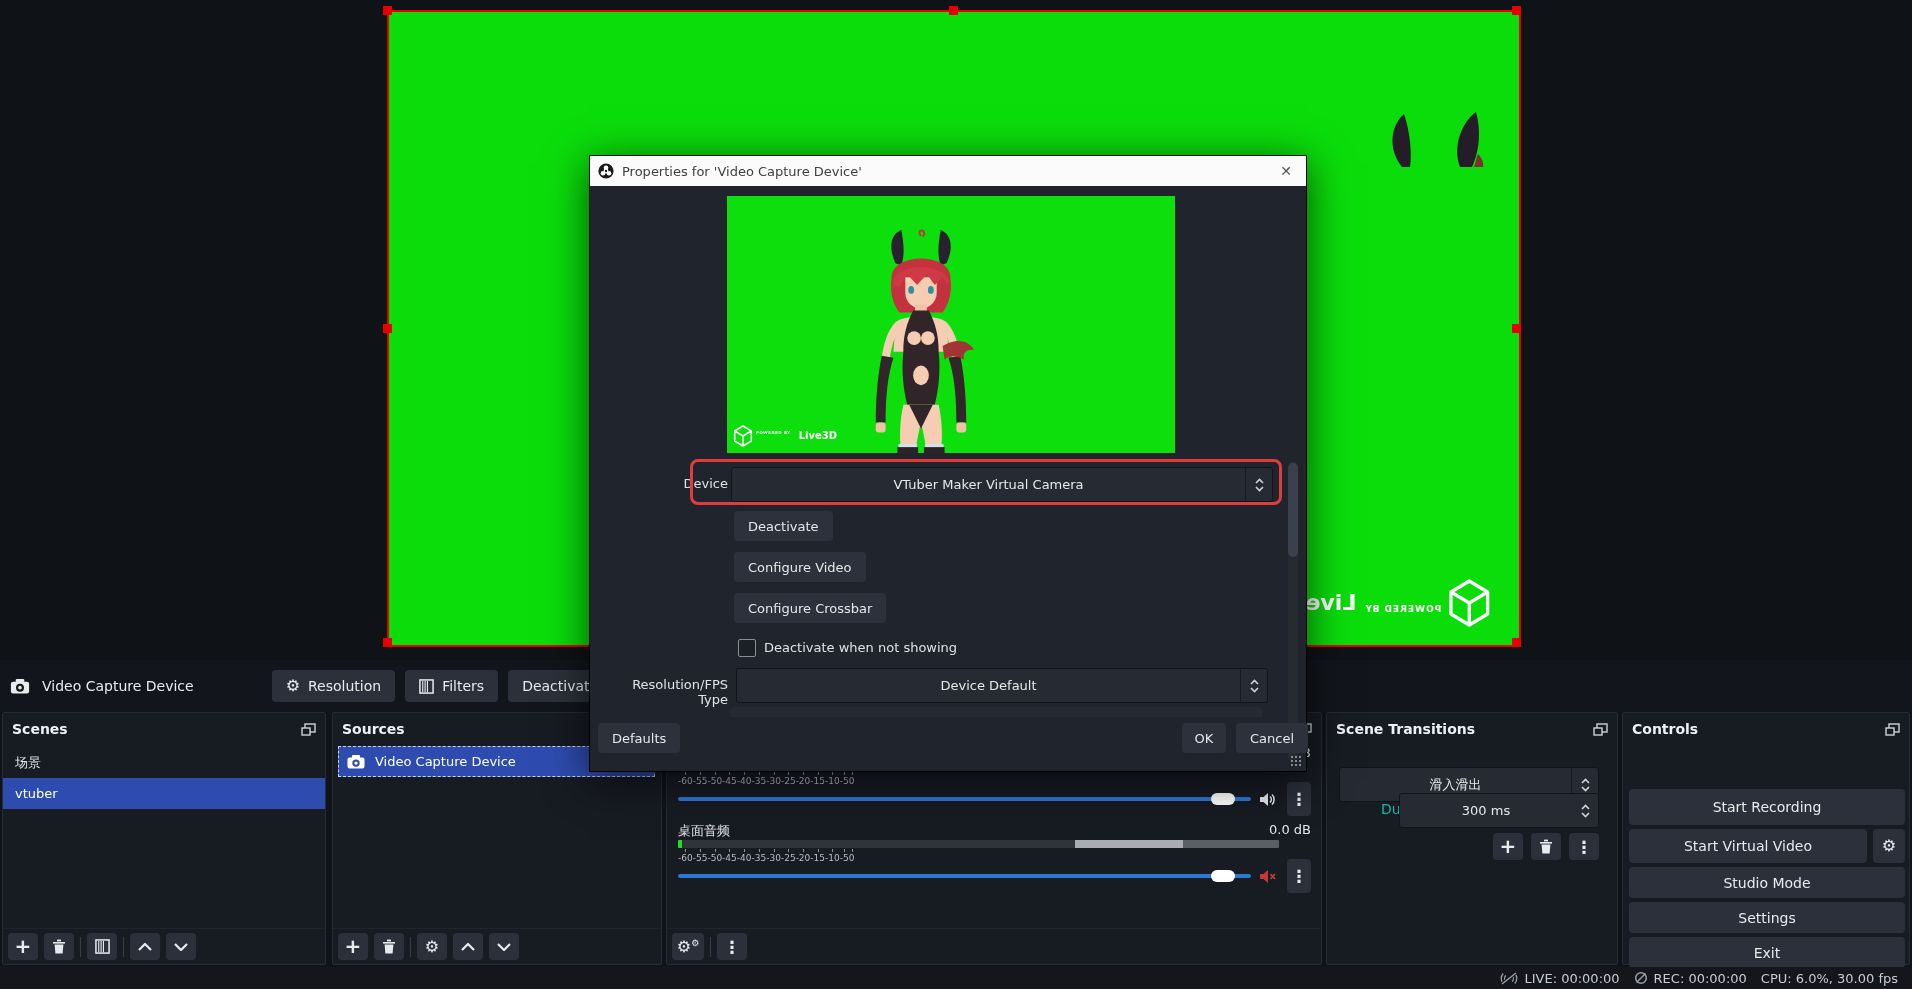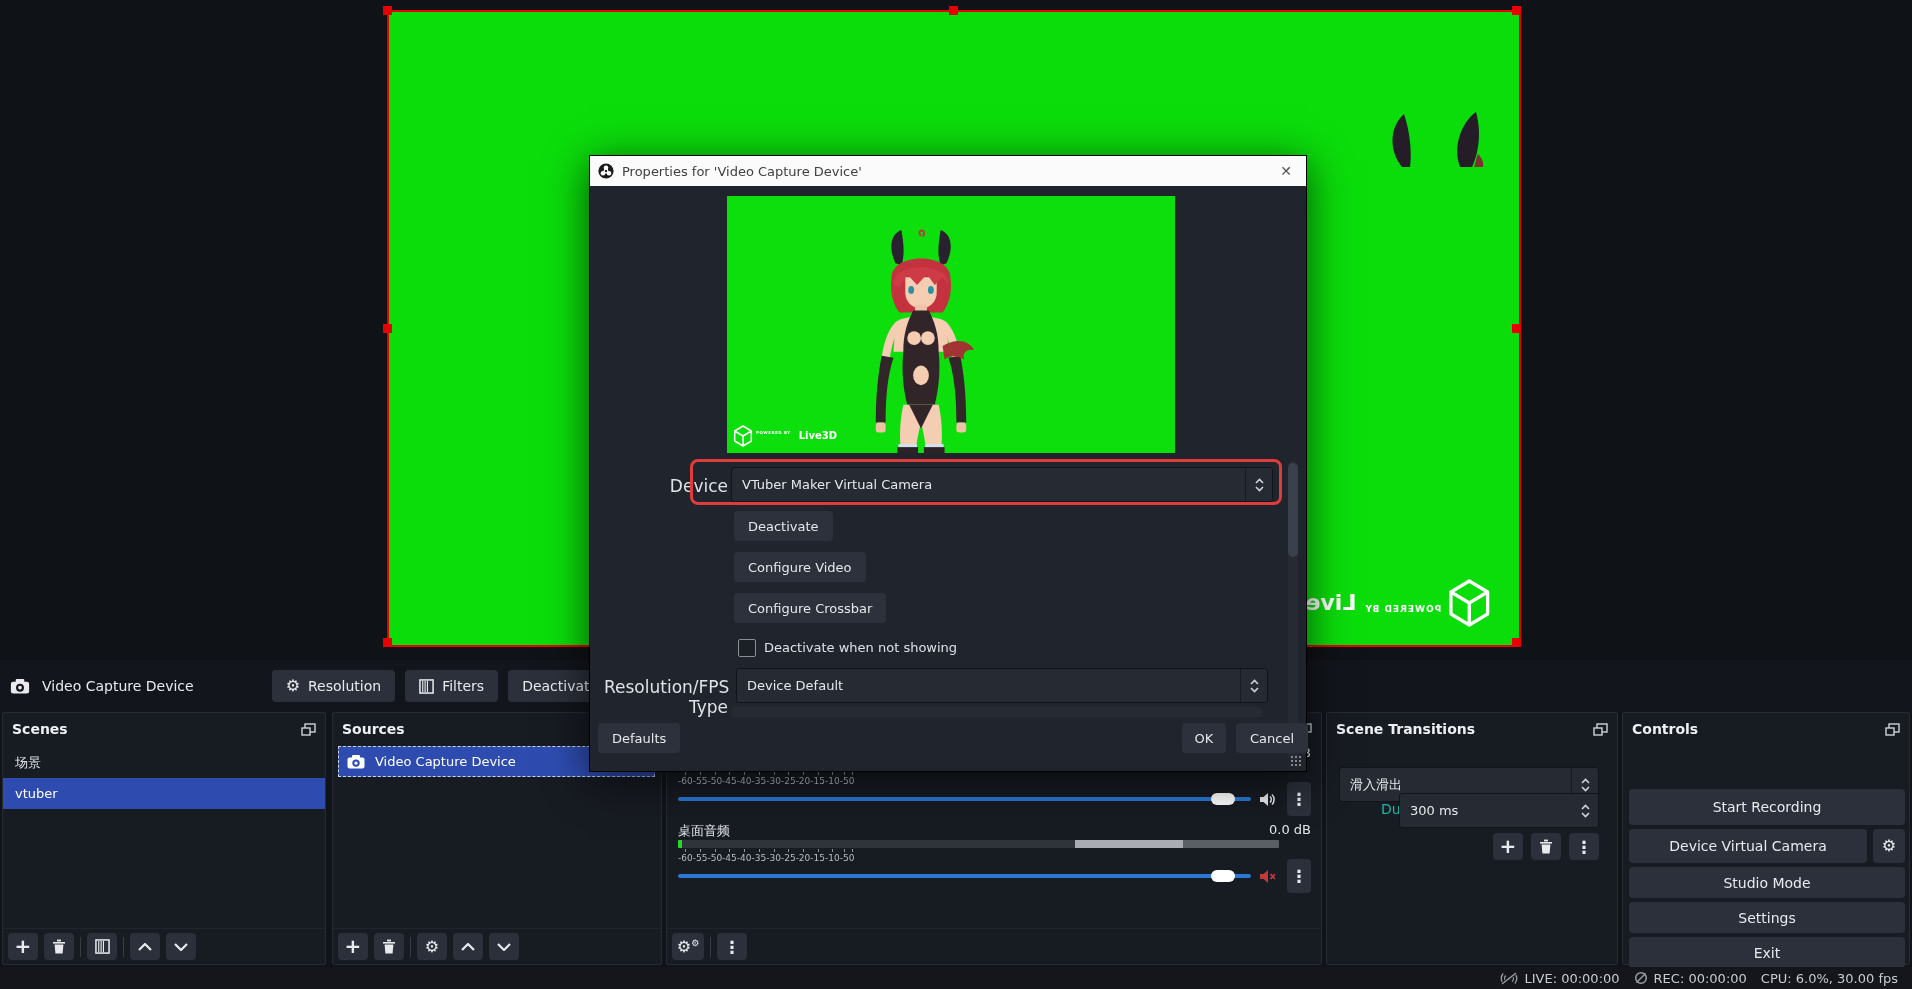--- a/index.html
+++ b/index.html
@@ -54,42 +54,42 @@
   .tick::before{content:"";position:absolute;top:0;left:50%;width:1px;height:3px;background:#8d939b;}
   .slider-row{display:flex;align-items:center;gap:8px;height:22px;margin-top:2px;}
   .slider{position:relative;flex:1;height:4px;background:#2a77d4;border-radius:2px;}
   .slider .knob{position:absolute;top:-4px;left:93%;width:24px;height:12px;background:#fff;border-radius:6px;}
   .spk{width:20px;text-align:center;flex:0 0 auto;}
   .chbtn{width:24px;height:34px;background:#2b303a;border-radius:4px;display:flex;align-items:center;
          justify-content:center;flex:0 0 auto;}
   
   .combo{background:#262b33;border:1px solid #11141a;border-radius:3px;display:flex;align-items:center;
          font-size:13px;color:#e6e8ea;}
-  .combo .val{flex:1;padding:0 10px;white-space:nowrap;overflow:hidden;}
+  .combo .val{flex:1;padding:0 10px;white-space:nowrap;overflow:hidden;text-align:center;}
   .combo .chev{width:26px;align-self:stretch;border-left:1px solid #171b21;display:flex;
                align-items:center;justify-content:center;}
   .spin .chev{border-left:none;}
   .cbtn{position:absolute;left:6px;width:276px;background:#2b303a;border-radius:4px;
         display:flex;align-items:center;justify-content:center;font-size:14px;color:#e8eaee;}
   
   .statusbar{position:absolute;left:0;top:967px;width:1912px;height:22px;background:#14161b;
              display:flex;align-items:center;justify-content:flex-end;gap:14px;padding-right:14px;
              box-sizing:border-box;font-size:13px;color:#c7ccd3;}
   .statusbar .grp{display:flex;align-items:center;gap:6px;}
   
   .dialog{position:absolute;left:589px;top:155px;width:718px;height:617px;background:#20242c;
           z-index:30;box-shadow:0 8px 40px rgba(0,0,0,.65);border:1px solid #000;box-sizing:border-box;}
   .dtitle{height:30px;background:#fbfbfb;display:flex;align-items:center;padding:0 8px;gap:8px;}
   .dtitle .ttext{flex:1;font-size:13px;color:#404040;}
   .dtitle .x{font-size:14px;color:#555;padding:0 6px;}
   .dpreview{position:absolute;left:137px;top:40px;width:448px;height:257px;background:#0cdf0c;}
   .wm-small{position:absolute;left:6px;bottom:6px;display:flex;align-items:center;gap:3px;color:#fff;}
   .wm-small .wm-top{font-size:4px;letter-spacing:.5px;}
   .wm-small .wm-bot{font-size:10px;}
-  .frow-label{position:absolute;font-size:17px;color:#dfe2e6;text-align:right;}
+  .frow-label{position:absolute;font-size:13px;color:#dfe2e6;text-align:right;}
   .dcombo{position:absolute;height:33px;}
   .red-annot{position:absolute;left:100px;top:303px;width:592px;height:46px;border:3px solid #e13c3c;
              border-radius:8px;box-sizing:border-box;pointer-events:none;z-index:5;}
   .dbtn{position:absolute;background:#2c313b;border-radius:4px;display:flex;align-items:center;
         justify-content:center;font-size:13px;color:#e6e8ea;padding:0 14px;height:30px;box-sizing:border-box;}
   .checkbox{position:absolute;left:148px;top:483px;width:16px;height:16px;background:#1b1f26;
             border:1px solid #8a9099;border-radius:2px;}
   .chklabel{position:absolute;left:174px;top:484px;font-size:13px;color:#dfe2e6;}
   .scrollbar{position:absolute;right:8px;top:305px;width:10px;height:300px;background:#262a31;border-radius:5px;}
   .scrollbar .sthumb{position:absolute;left:0;top:2px;width:10px;height:94px;background:#3b414c;border-radius:5px;}
@@ -422,21 +422,21 @@
         <svg width="15" height="13" viewBox="0 0 15 13">
           <rect x="4" y="1" width="10" height="8" fill="none" stroke="#cfd3d9" stroke-width="1.4"></rect>
           <rect x="1" y="5" width="8" height="7" fill="#171b22" stroke="#cfd3d9" stroke-width="1.4"></rect>
         </svg>
       </span>
     </div>
     <div class="cbtn" style="top:76px;height:36px;">
         <span>Start Recording</span>
       </div>
     <div class="cbtn" style="top:116px;height:34px;width:238px;">
-        <span>Device Virtual Camera</span>
+        <span>Start Virtual Video</span>
       </div>
     <div class="tbtn" style="position:absolute;left:250px;top:116px;width:32px;height:34px;">
         <span class="gear">⚙</span>
       </div>
     <div class="cbtn" style="top:154px;height:31px;">
         <span>Studio Mode</span>
       </div>
     <div class="cbtn" style="top:189px;height:31px;">
         <span>Settings</span>
       </div>

